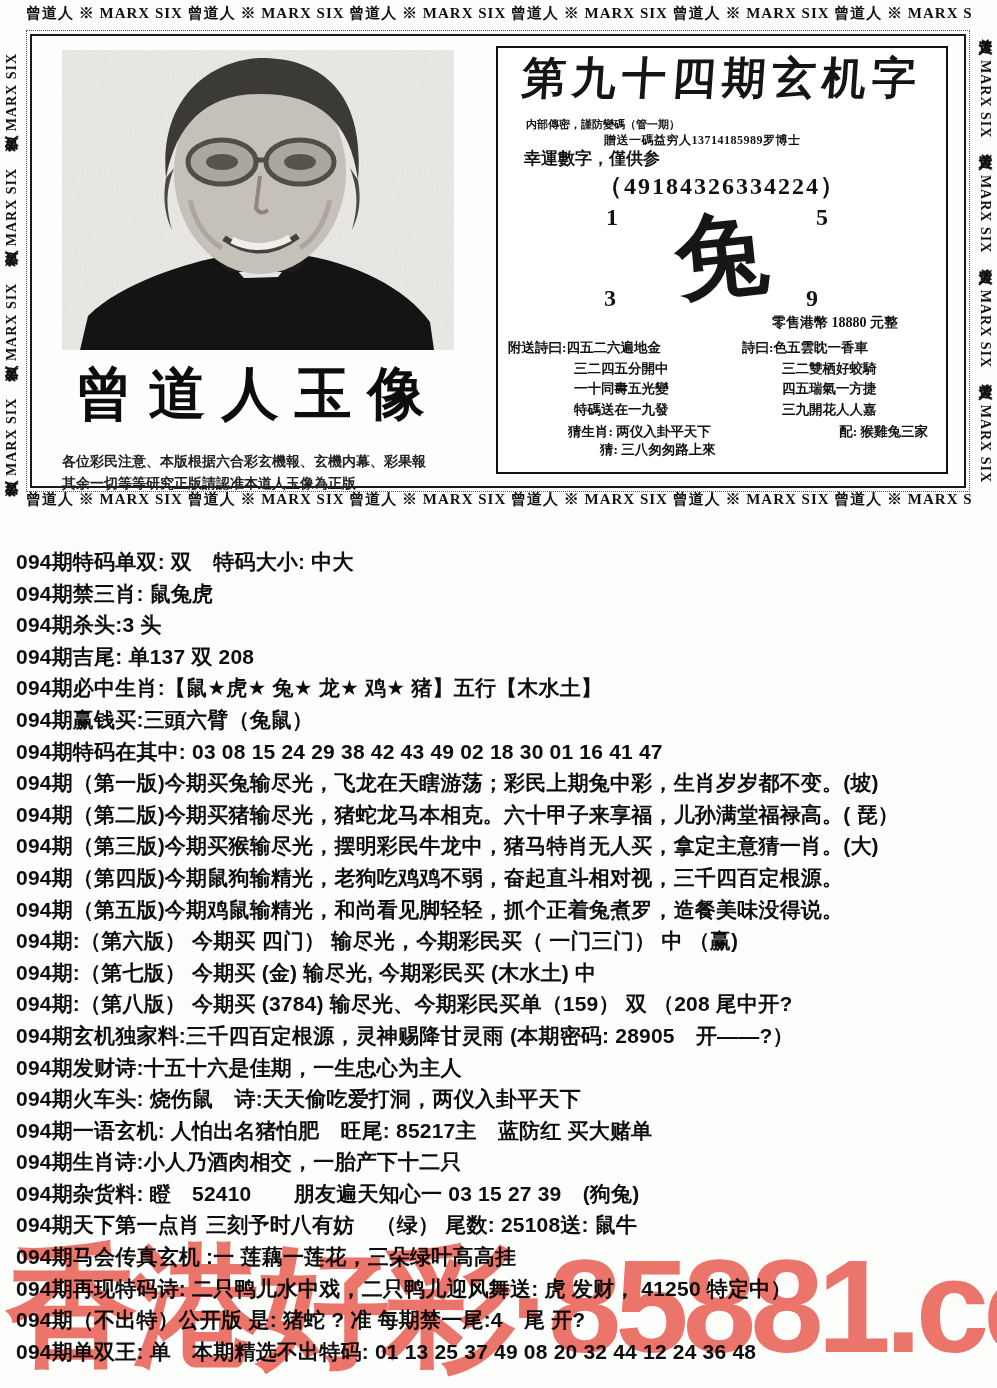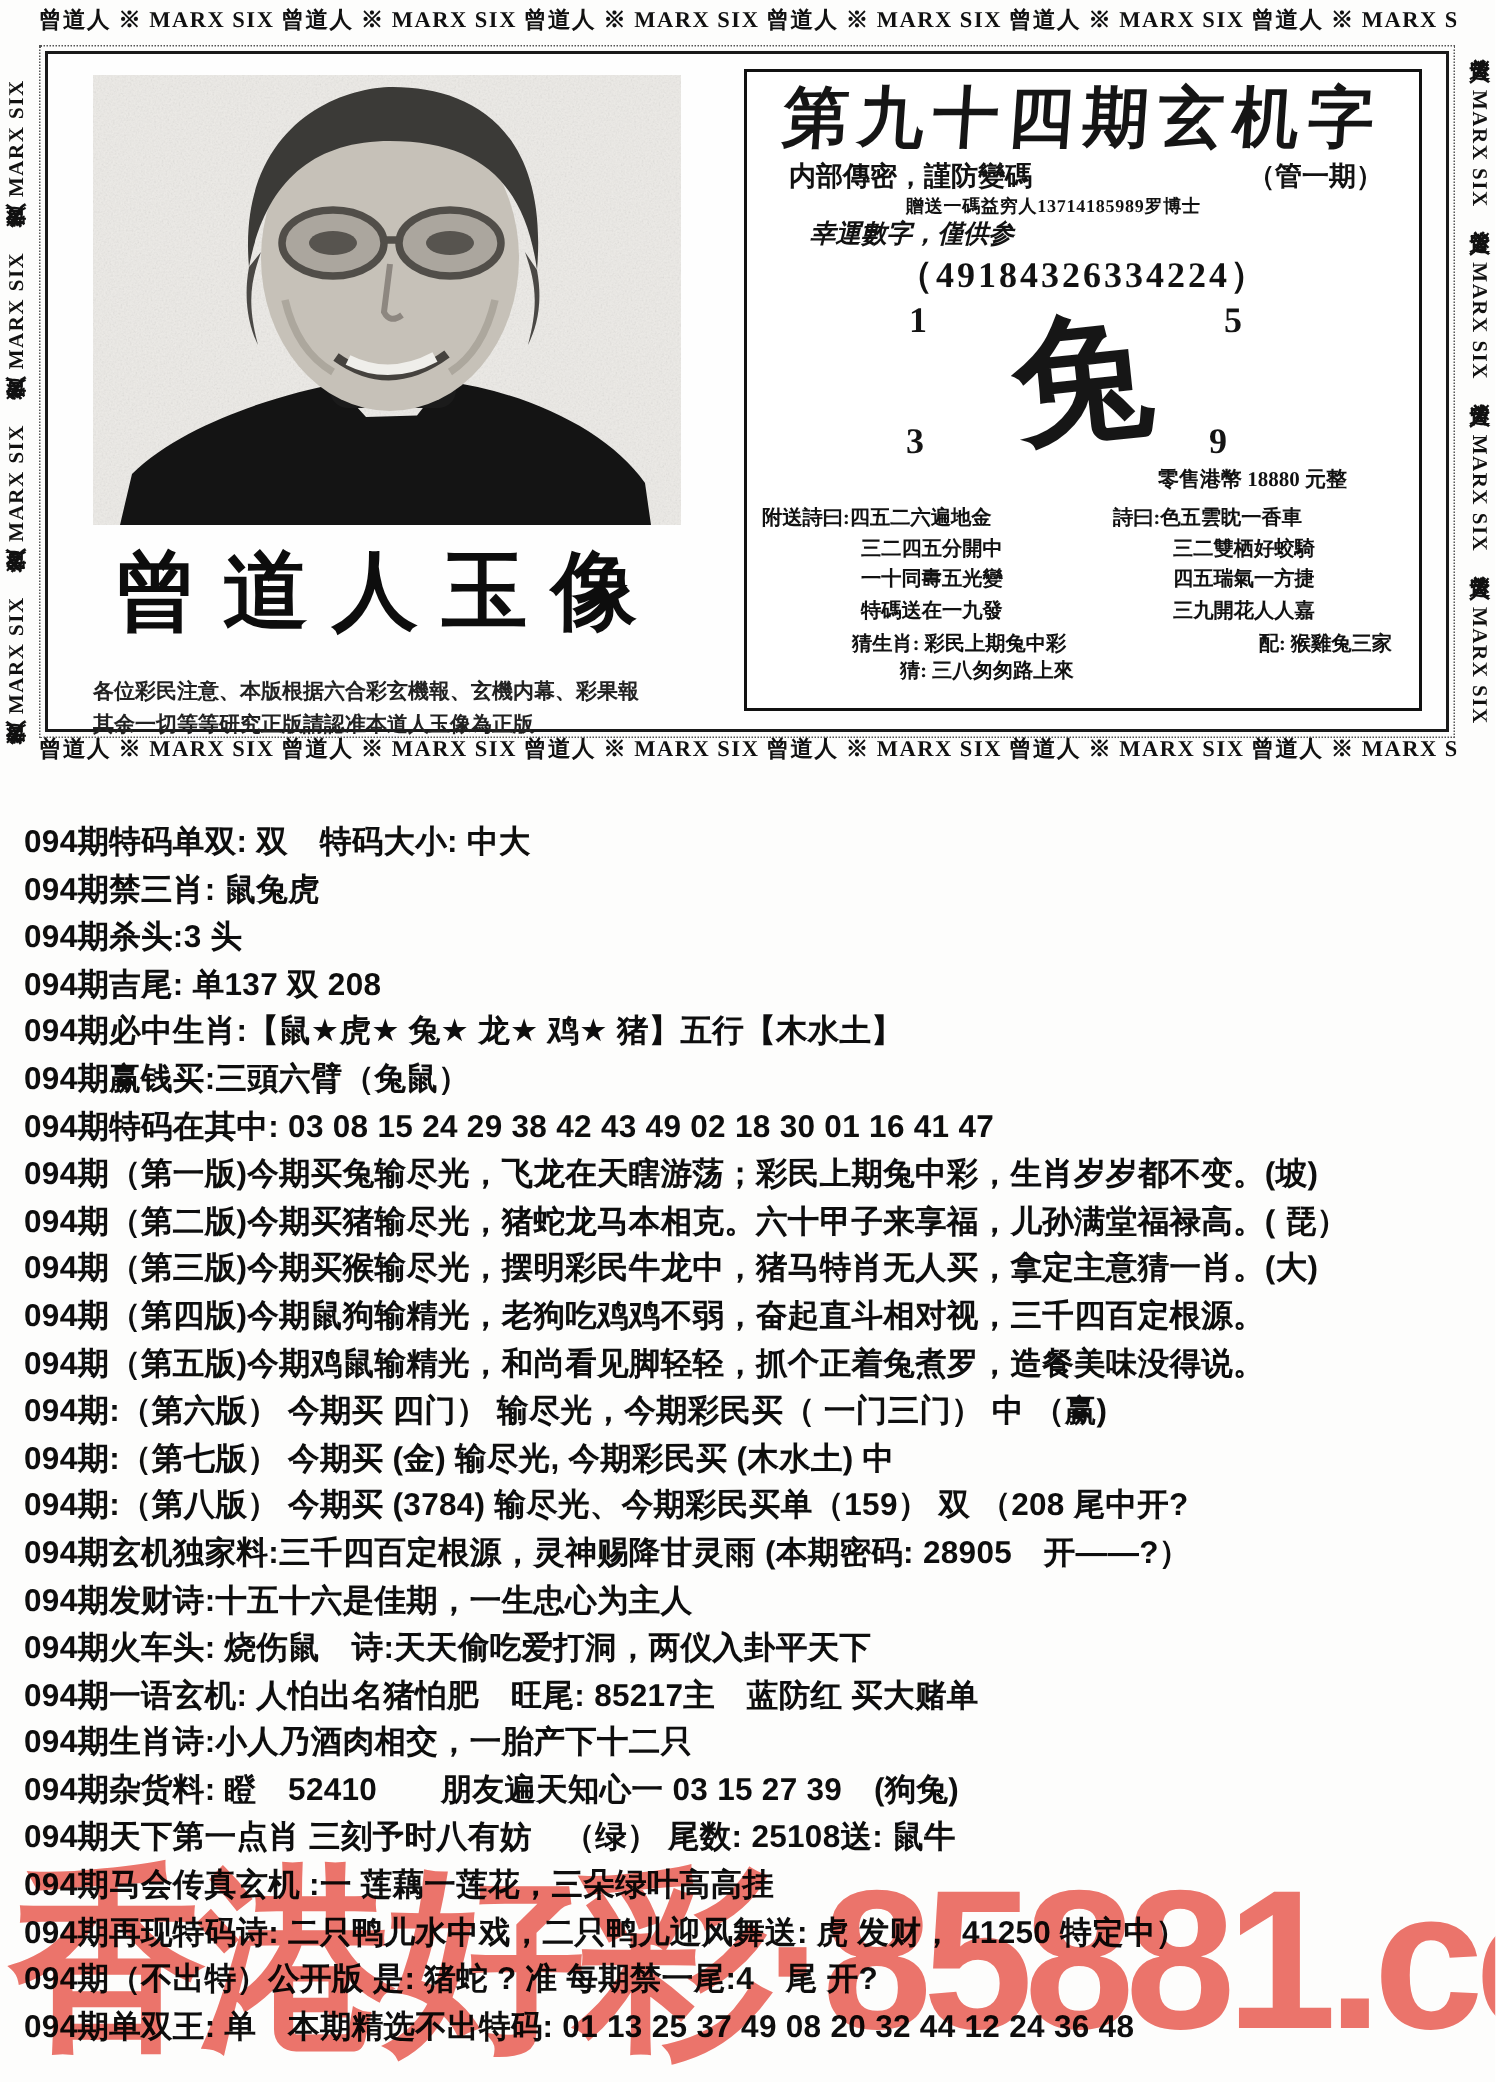--- a/index.html
+++ b/index.html
@@ -54,27 +54,27 @@
     border:2px solid #111;box-sizing:border-box;
     padding:6px 10px 4px 10px;background:#fff;
     overflow:hidden;
   }
   .panel-title{
     font-family:"Liberation Serif","DejaVu Serif",serif;
     font-size:44px;font-weight:bold;letter-spacing:6px;
     text-align:center;transform:skewX(-4deg);color:#151515;
     line-height:1.15;
   }
-  .secret-row{display:flex;justify-content:space-between;margin-top:0;
-    font-family:"Liberation Serif","DejaVu Serif",serif;
-    font-weight:bold;font-size:18px;padding:0 14px 0 18px;}
+  .secret-row{display:flex;justify-content:flex-start;margin-top:12px;
+    font-family:"Liberation Serif","DejaVu Serif",serif;
+    font-weight:bold;font-size:11px;padding:0 14px 0 18px;}
   .gift-line{font-family:"Liberation Serif","DejaVu Serif",serif;
     font-weight:bold;font-size:12px;margin:0 0 0 96px;letter-spacing:.5px;}
   .lucky-line{font-family:"Liberation Serif","DejaVu Serif",serif;
-    font-weight:bold;font-size:17px;margin-left:32px;margin-top:-2px;font-style:italic;}
+    font-weight:bold;font-size:17px;margin-left:16px;margin-top:-2px;}
   .code-number{font-family:"Liberation Serif","DejaVu Serif",serif;
     font-weight:bold;font-size:24px;text-align:center;letter-spacing:2px;margin-top:0;}
   .rabbit-block{position:relative;width:280px;height:108px;margin:2px auto 0 auto;}
   .rabbit-glyph{
     position:absolute;left:50%;top:50%;transform:translate(-50%,-52%) rotate(-6deg);
     font-family:"Liberation Serif","DejaVu Serif",serif;
     font-size:92px;font-weight:bold;color:#161616;line-height:1;
   }
   .rabbit-num{position:absolute;font-family:"Liberation Serif","DejaVu Serif",serif;
     font-size:24px;font-weight:bold;color:#141414;}
@@ -197,21 +197,21 @@
         </div>
         <div class="poem-col rcol">
           <div class="poem-first"><span class="lbl">詩曰:</span><span>色五雲眈一香車</span></div>
           <div class="poem-line">三二雙栖好蛟騎</div>
           <div class="poem-line">四五瑞氣一方捷</div>
           <div class="poem-line">三九開花人人嘉</div>
         </div>
       </div>
 
       <div class="poem-bottom">
-        <span>猜生肖: 彩民上期兔中彩</span>
+        <span>猜生肖: 两仪入卦平天下</span>
         <span>配: 猴雞兔三家</span>
       </div>
       <div class="poem-bottom2">猜: 三八匆匆路上來</div>
     </div>
   </div>
 
   <div class="body-lines">
       <div class="body-line">094期特码单双: 双　特码大小: 中大</div>
       <div class="body-line">094期禁三肖: 鼠兔虎</div>
       <div class="body-line">094期杀头:3 头</div>

